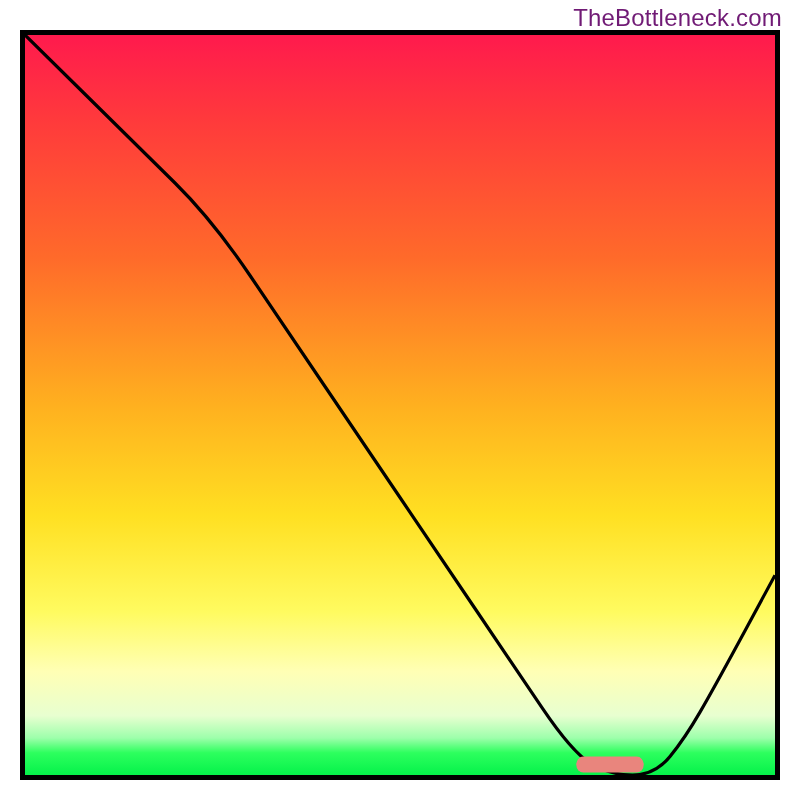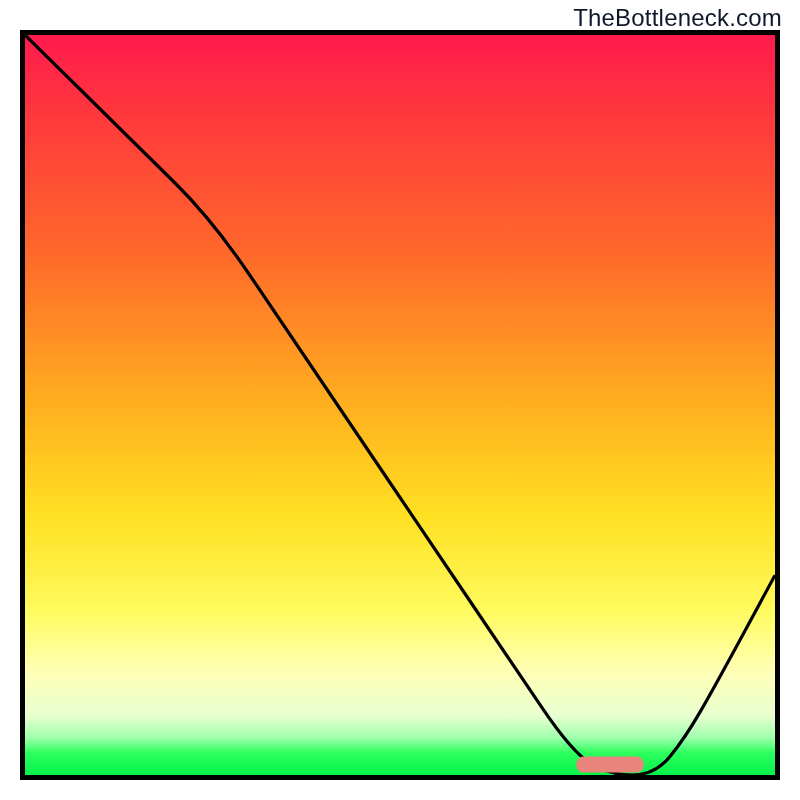--- a/index.html
+++ b/index.html
@@ -46,21 +46,21 @@
   .curve-layer {
     position: absolute;
     inset: 0;
   }
   .watermark {
     position: absolute;
     top: 4px;
     right: 18px;
     font-family: Arial, Helvetica, sans-serif;
     font-size: 24px;
-    color: #0f172a;
+    color: #701a75;
     letter-spacing: 0.2px;
     user-select: none;
   }
 </style>
 </head>
 <body>
 
 <div class="chart-wrap">
   <div class="watermark">TheBottleneck.com</div>
 

